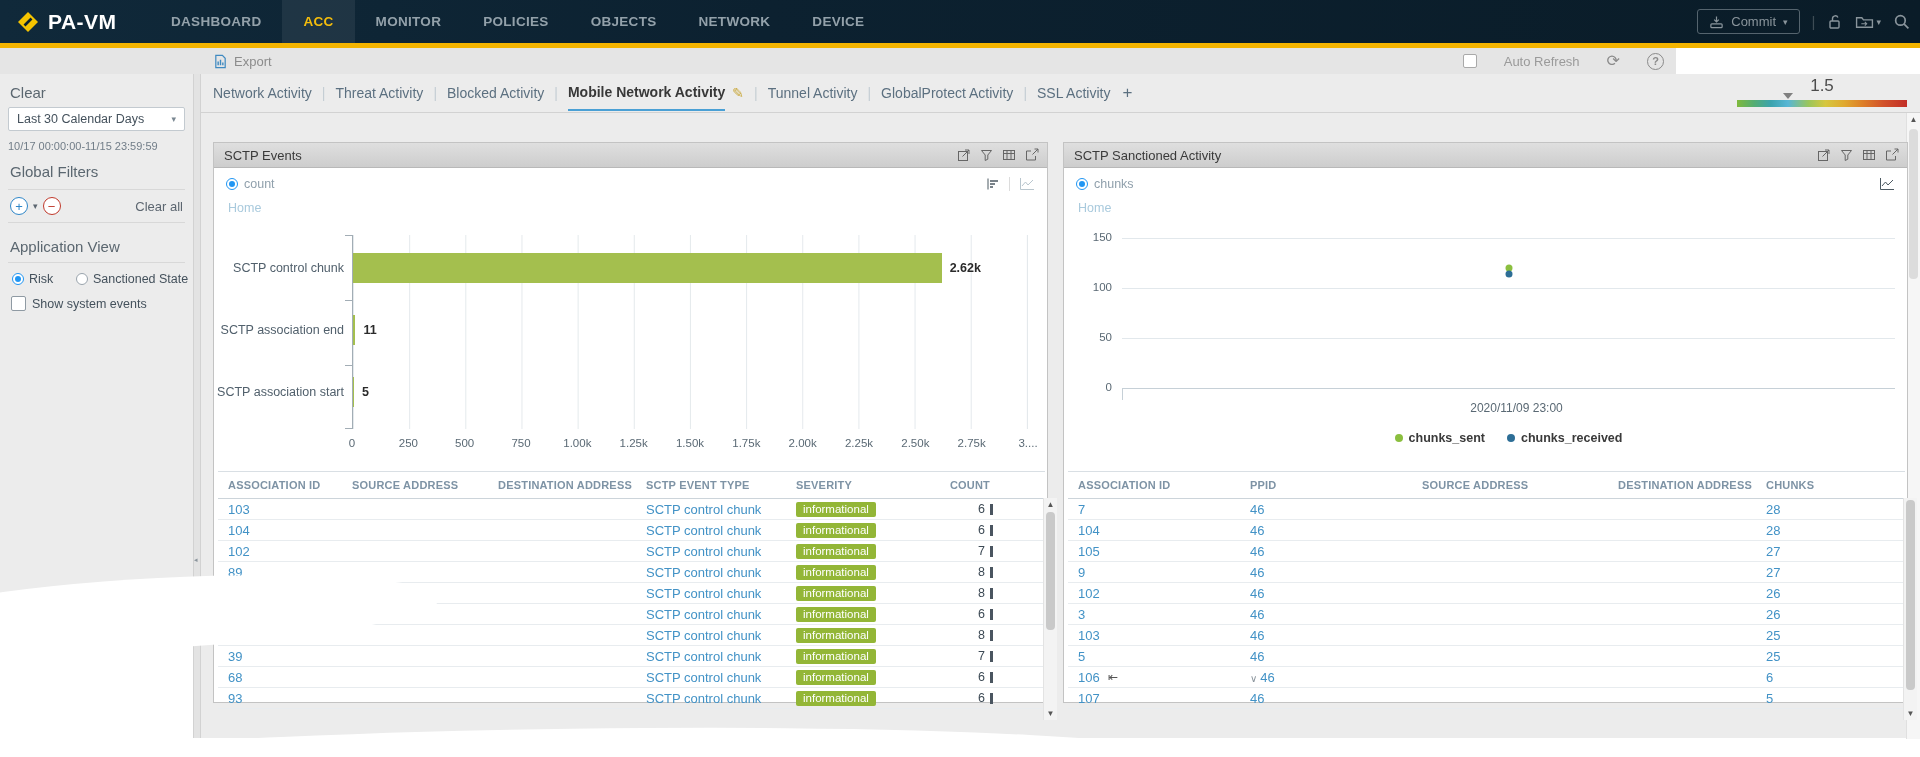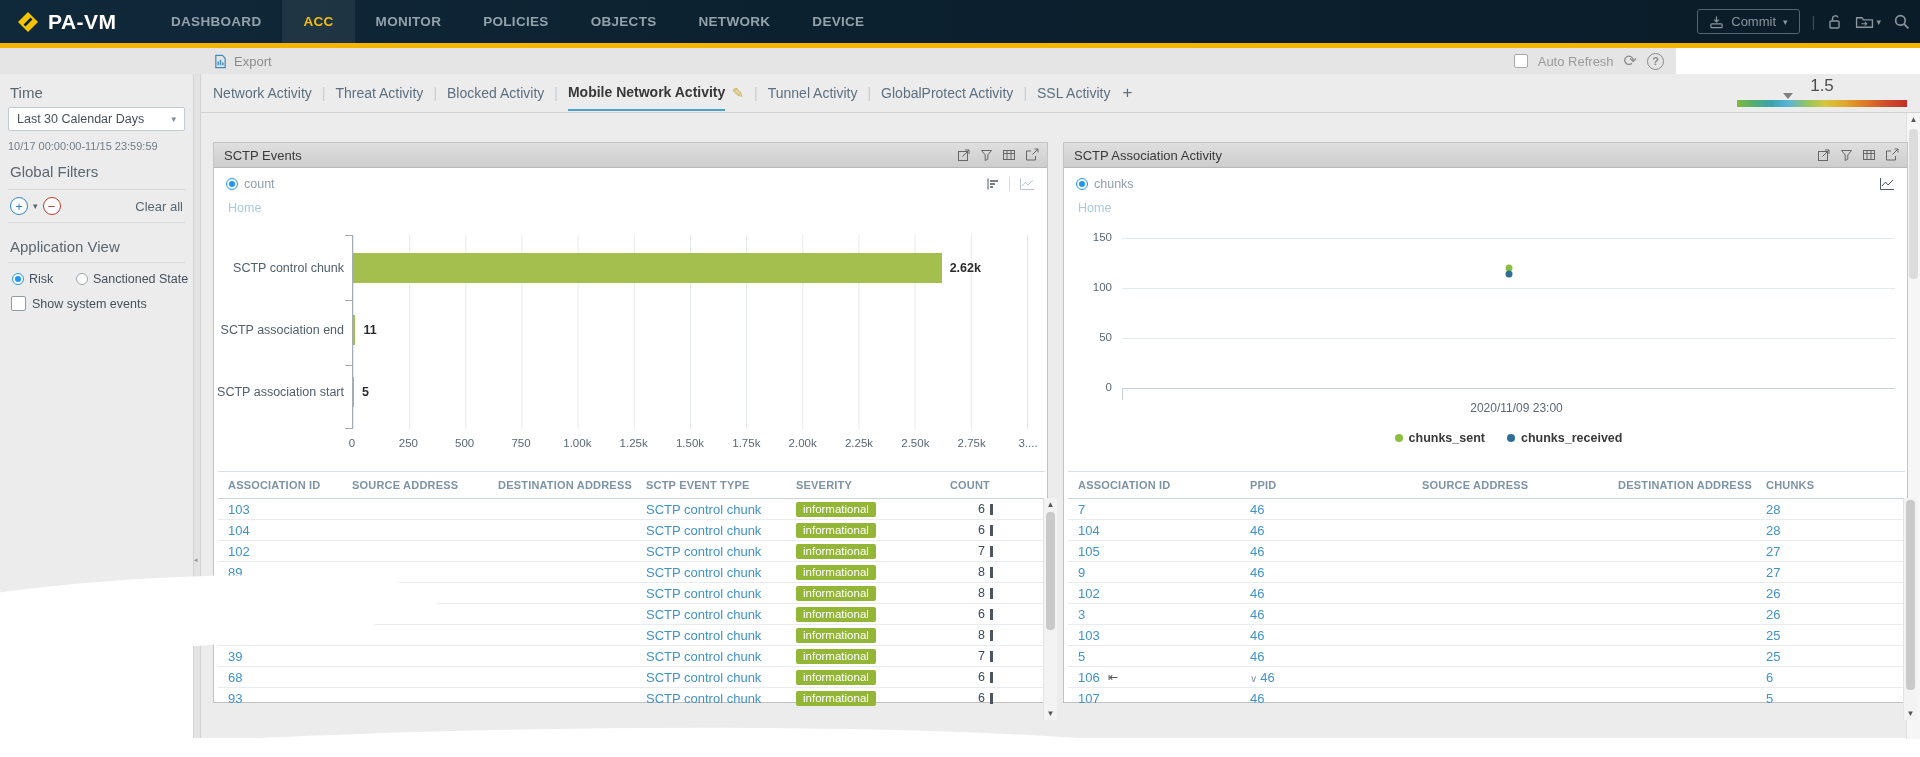--- a/index.html
+++ b/index.html
@@ -17,21 +17,21 @@
   .navright{position:absolute;right:10px;top:0;height:43px;display:flex;align-items:center;gap:12px;color:#8a959c;}
   .commitbtn{display:flex;align-items:center;gap:7px;border:1px solid #55646e;border-radius:3px;
              padding:4px 11px;font-size:13px;color:#8a959c;cursor:pointer;}
   .navsep{color:#3d4c55;font-size:15px;}
   .caret{font-size:9px;color:#8a959c;}
   #yellowbar{position:absolute;left:0;top:43px;width:1920px;height:5px;background:#f4b400;}
   
   #toolbar{position:absolute;left:0;top:48px;width:1676px;height:26px;background:#e5e5e5;}
   .exportgrp{position:absolute;left:213px;top:0;height:26px;display:flex;align-items:center;gap:6px;cursor:pointer;}
   .exportlbl{font-size:13px;color:#8c8c8c;}
-  .tbright{position:absolute;right:12px;top:0;height:26px;display:flex;align-items:center;gap:10px;}
+  .tbright{position:absolute;right:12px;top:0;height:26px;display:flex;align-items:center;gap:27px;}
   .cb{width:12px;height:12px;border:1px solid #a9a9a9;background:#fff;border-radius:2px;}
   .arlbl{font-size:13px;color:#9a9a9a;}
   .refresh{font-size:16px;color:#8a8a8a;line-height:1;cursor:pointer;}
   .help{width:15px;height:15px;border:1.5px solid #8a8a8a;border-radius:50%;color:#8a8a8a;
         font-size:11px;font-weight:bold;display:flex;align-items:center;justify-content:center;cursor:pointer;}
   
   .bgmain{position:absolute;left:0;top:74px;width:1920px;height:520px;background:#ececec;}
   .bgcol{position:absolute;left:201px;top:74px;width:1719px;height:664px;background:#ececec;}
   .whiteunder{position:absolute;left:0;top:594px;width:193px;height:163px;background:#fff;}
   .wave1{position:absolute;left:-120px;top:578px;width:560px;height:70px;background:#fff;border-radius:50%;transform:rotate(-3deg);}
@@ -202,21 +202,21 @@
       <span class="exportlbl">Export</span>
     </div>
     <div class="tbright">
       <span class="cb"></span>
       <span class="arlbl">Auto Refresh</span>
       <span class="refresh">⟳</span>
       <span class="help">?</span>
     </div>
   </div>
 
-  <div class="sbh" style="top:84px;">Time</div>
+  <div class="sbh" style="top:84px;">Clear</div>
   <div class="sbselect" style="top:107px;">
     <span>Last 30 Calendar Days</span>
     <span class="caret" style="color:#7a8792;">▾</span>
   </div>
   <div class="sbrange" style="top:140px;">10/17 00:00:00-11/15 23:59:59</div>
   <div class="sbh" style="top:163px;">Global Filters</div>
   <div class="filterbar" style="top:189px;">
     <span class="circbtn plus">+</span>
     <span class="caret" style="color:#5c6670;">▾</span>
     <span class="circbtn minus">−</span>
@@ -469,21 +469,21 @@
         <div class="a" style="top:2px;">▲</div>
         <div class="thumb" style="top:14px;height:118px;"></div>
         <div class="a" style="bottom:2px;">▼</div>
       </div>
     </div>
   </div>
 
 
   <div class="panel" style="left:1063px;top:142px;width:845px;height:561px;">
     <div class="phead">
-      <span class="ptitle">SCTP Association Activity</span>
+      <span class="ptitle">SCTP Sanctioned Activity</span>
       <span class="picons">
         <svg width="14" height="14" viewBox="0 0 14 14">
             <rect x="1.5" y="3.5" width="9" height="9" fill="none" stroke="currentColor"></rect>
             <path d="M5.5 8.5L12 2M8 2h4v4" fill="none" stroke="currentColor"></path>
           </svg>
         <svg width="13" height="13" viewBox="0 0 13 13">
             <path d="M1.5 1.5h10L7.8 6v4.2l-2.6 1.3V6z" fill="none" stroke="currentColor"></path>
           </svg>
         <svg width="14" height="14" viewBox="0 0 14 14">
             <rect x="1.5" y="2.5" width="11" height="9" fill="none" stroke="currentColor"></rect>

